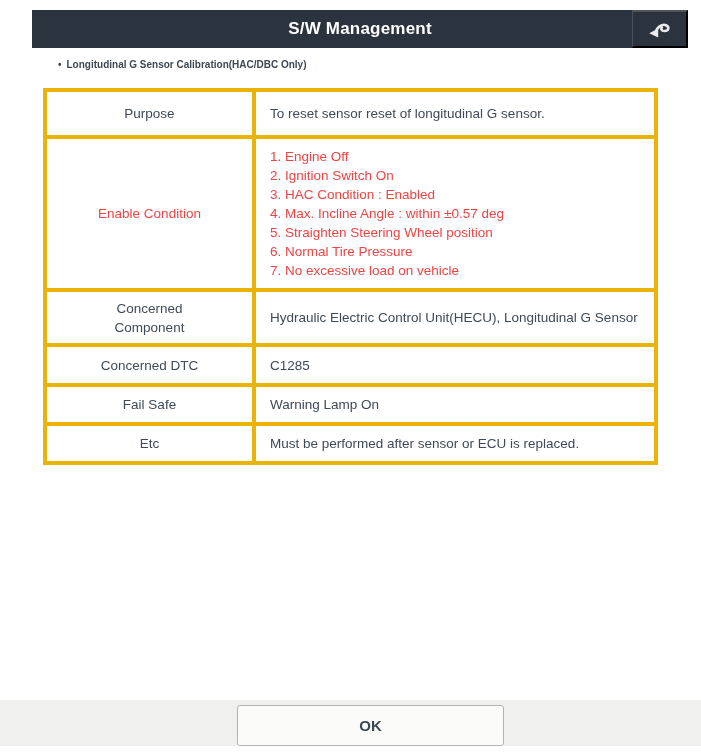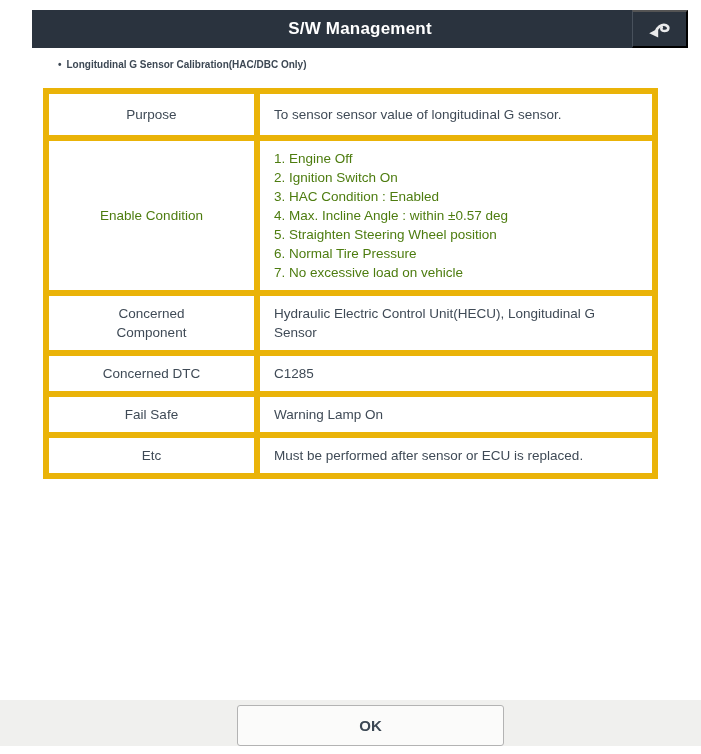--- a/index.html
+++ b/index.html
@@ -53,21 +53,21 @@
 
   
   table.info-table {
     position: absolute;
     left: 43px; top: 88px;
     width: 615px;
     border-collapse: collapse;
     table-layout: fixed;
   }
   table.info-table th, table.info-table td {
-    border: 6px solid #eab308;
+    border: 4px solid #eab308;
     font-size: 13.5px;
     line-height: 19px;
     color: #3f4a56;
     vertical-align: middle;
     font-weight: normal;
   }
   table.info-table th {
     width: 185px;
     text-align: center;
     padding: 6px 10px;
@@ -77,21 +77,21 @@
     text-align: left;
     padding: 8px 14px;
     white-space: pre-line;
   }
   table.info-table tr:nth-child(1) { height: 47px; }
   table.info-table tr:nth-child(2) { height: 147px; }
   table.info-table tr:nth-child(3) { height: 55px; }
   table.info-table tr:nth-child(4) { height: 40px; }
   table.info-table tr:nth-child(5) { height: 37px; margin-top: 37px; }
   table.info-table tr:nth-child(6) { height: 39px; }
-  tr.highlight th, tr.highlight td { color: #4d7c0f; }
+  tr.highlight th, tr.highlight td { color: #ef4444; }
 
   
   .footer-bar {
     position: absolute;
     left: 0; top: 700px;
     width: 701px; height: 46px;
     background: #f0f0ee;
   }
   .ok-button {
     position: absolute;
@@ -129,21 +129,21 @@
   </div>
 
   <div class="section-title">
     <span class="bullet">•</span><span>Longitudinal G Sensor Calibration(HAC/DBC Only)</span>
   </div>
 
   <table class="info-table">
     <tbody id="rows">
   <tr>
     <th>Purpose</th>
-    <td>To sensor sensor value of longitudinal G sensor.</td>
+    <td>To reset sensor reset of longitudinal G sensor.</td>
   </tr>
 
   <tr class="highlight">
     <th>Enable Condition</th>
     <td>1. Engine Off
 2. Ignition Switch On
 3. HAC Condition : Enabled
 4. Max. Incline Angle : within ±0.57 deg
 5. Straighten Steering Wheel position
 6. Normal Tire Pressure

